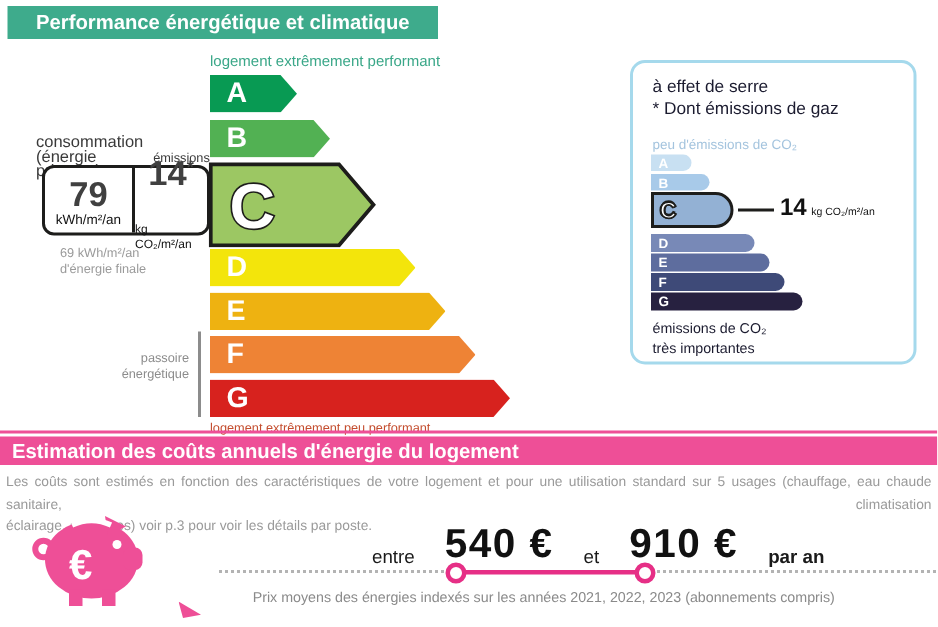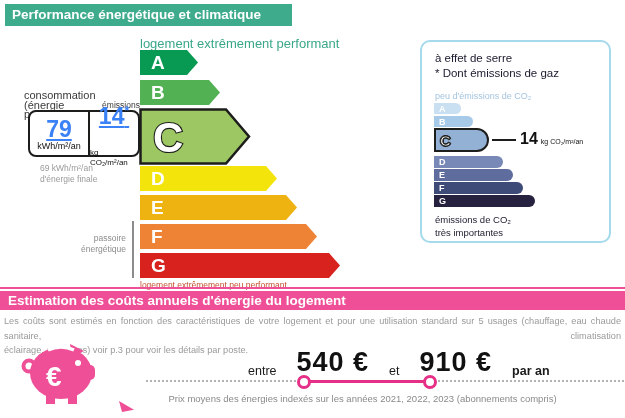--- a/index.html
+++ b/index.html
@@ -1,24 +1,24 @@
 <!DOCTYPE html>
 <html><head>
 <meta charset="utf-8">
 <style>
   html,body{margin:0;padding:0;background:#fff;}
   #page{position:relative;width:625px;height:418px;background:#fff;overflow:hidden;
         font-family:"Liberation Sans", sans-serif;}
 
   
   .hdr-energy{position:absolute;left:5px;top:4px;width:287px;height:22px;background:#3eab8c;
-    color:#fff;font-size:13.5px;font-weight:bold;line-height:22px;padding-left:7px;box-sizing:border-box;}
-
-  
-  .lbl-top{position:absolute;left:140px;top:36px;font-size:13px;color:#3aa788;}
+    color:#fff;font-size:13.5px;font-weight:bold;line-height:22px;padding-left:19px;box-sizing:border-box;}
+
+  
+  .lbl-top{position:absolute;left:140px;top:36px;font-size:10px;color:#3aa788;}
   .lbl-bottom{position:absolute;left:140px;top:280px;font-size:8.5px;color:#c44d2e;}
 
   
   .arrow{position:absolute;left:140px;height:25px;display:flex;align-items:center;
     clip-path:polygon(0 0, calc(100% - 11px) 0, 100% 50%, calc(100% - 11px) 100%, 0 100%);}
   .arrow .arrow-letter{color:#fff;font-weight:bold;font-size:19px;padding-left:11px;}
   .arrow-a{top:50px;width:58px;background:#089a53;}
   .arrow-b{top:80px;width:80px;background:#52b153;}
   .arrow-d{top:166px;width:137px;background:#f3e50b;}
   .arrow-e{top:195px;width:157px;background:#eeb211;}
@@ -28,21 +28,21 @@
 
   
   .lbl-conso{position:absolute;left:24px;top:91px;width:84px;text-align:left;font-size:11px;
     color:#3a3a3a;line-height:9.5px;}
   .lbl-emis{position:absolute;left:100px;top:100px;width:42px;text-align:center;font-size:8.5px;color:#3a3a3a;}
   .valbox{position:absolute;left:28px;top:110px;width:112px;height:47px;background:#fff;
     border:2px solid #1d1d1b;border-radius:8px;box-sizing:border-box;display:flex;}
   .valcell{display:flex;flex-direction:column;align-items:center;justify-content:center;}
   .valcell.c1{width:58px;border-right:2px solid #1d1d1b;}
   .valcell.c2{flex:1;gap:20px;}
-  .val-big{font-size:23px;font-weight:bold;color:#3b82f6;line-height:24px;text-decoration:underline;}
+  .val-big{font-size:23px;font-weight:bold;color:#404040;line-height:24px;}
   .val-big sup{font-size:12px;}
   .val-unit{font-size:9px;color:#111;line-height:10px;}
   .val-unit.small{font-size:8px;}
   .lbl-final{position:absolute;left:40px;top:163px;font-size:8.5px;color:#9a9a9a;line-height:10.5px;}
 
   
   .passoire-line{position:absolute;left:132px;top:221px;width:2px;height:57px;background:#8c8c8c;}
   .lbl-passoire{position:absolute;left:58px;top:233px;width:68px;text-align:right;
     font-size:8.5px;color:#8c8c8c;line-height:11px;}
 

